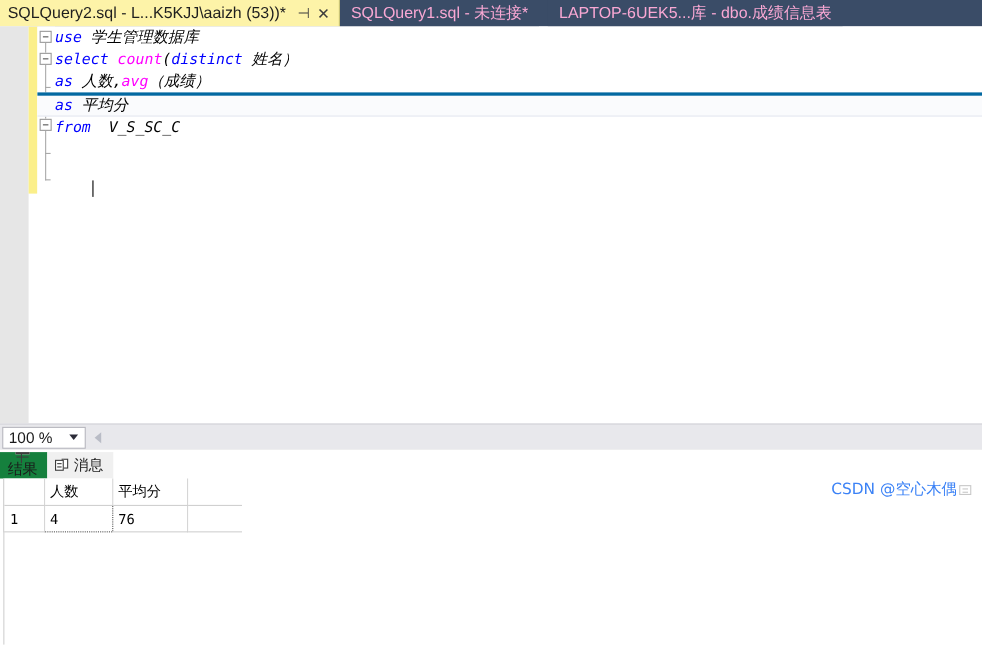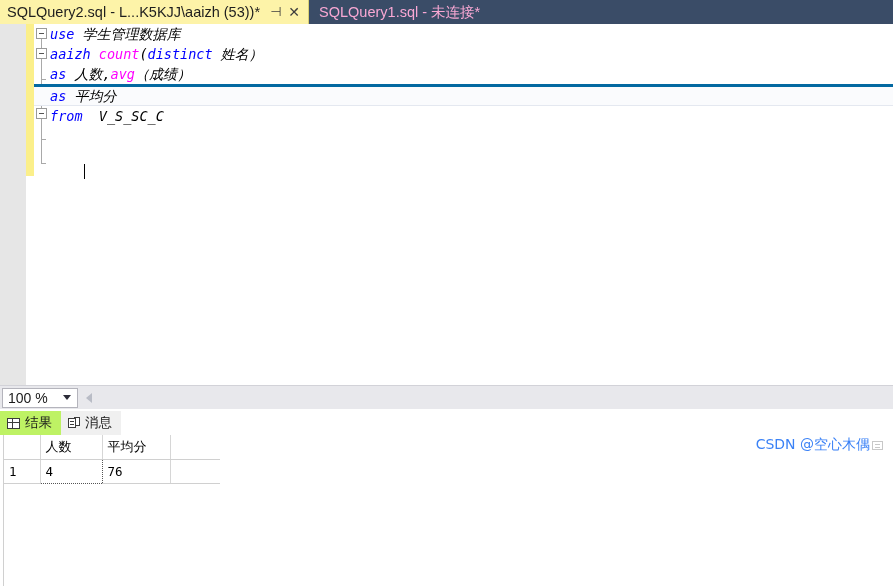--- a/index.html
+++ b/index.html
@@ -112,21 +112,21 @@
     position:absolute;left:0;top:409px;width:893px;height:177px;background:#ffffff;
   }
   .res-tabs{
     position:absolute;left:0;top:0;width:893px;height:26px;
     background:#ffffff;display:flex;align-items:flex-end;
   }
   .res-tab{
     display:flex;align-items:center;gap:5px;height:24px;padding:0 9px 0 7px;
     box-sizing:border-box;font-size:13.5px;color:#1a1a1a;
   }
-  .res-tab.active{background:#bef264;}
+  .res-tab.active{background:#15803d;flex-direction:column;}
   .res-tab.inactive{background:#f0f0f0;}
   .ico{display:inline-block;position:relative;}
   .ico-grid{width:13px;height:11px;border:1px solid #3c3c3c;box-sizing:border-box;background:#fff;}
   .ico-grid::before{content:"";position:absolute;left:0;top:3px;width:11px;height:1px;background:#3c3c3c;}
   .ico-grid::after{content:"";position:absolute;left:4px;top:0;width:1px;height:9px;background:#3c3c3c;}
   .ico-msg{width:12px;height:12px;}
   .ico-msg .m1{position:absolute;left:0;top:1px;width:8px;height:10px;border:1px solid #3c3c3c;background:#fff;box-sizing:border-box;}
   .ico-msg .m2{position:absolute;left:6px;top:0;width:6px;height:9px;border:1px solid #3c3c3c;background:#fff;box-sizing:border-box;}
   .ico-msg .l1{position:absolute;left:2px;top:4px;width:4px;height:1px;background:#3c3c3c;}
   .ico-msg .l2{position:absolute;left:2px;top:7px;width:4px;height:1px;background:#3c3c3c;}
@@ -185,20 +185,23 @@
       <span class="tab-pin">⊣</span>
       <span class="tab-close">✕</span>
     </div>
 
     <div class="tab inactive">
       <span class="tab-title">SQLQuery1.sql - 未连接*</span>
     </div>
 
     <div class="tab-gap"></div>
 
+    <div class="tab inactive">
+      <span class="tab-title">LAPTOP-6UEK5...库 - dbo.成绩信息表</span>
+    </div>
 
   </div>
 
   <div class="editor">
 
     <div class="sel-margin"></div>
     <div class="change-bar"></div>
     <div class="fold-col">
 
       <div class="foldbox" style="top:4px;"></div>
@@ -207,21 +210,21 @@
       <div class="foldline" style="top:35px;height:49px;"></div>
       <div class="foldtick" style="top:55px;"></div>
       <div class="foldbox" style="top:84px;"></div>
       <div class="foldline" style="top:95px;height:45px;"></div>
       <div class="foldtick" style="top:115px;"></div>
       <div class="foldtick" style="top:139px;"></div>
     </div>
 
     <div class="code">
       <div class="ln"><span class="kw">use</span><span class="id"> </span><span class="cjk">学生管理数据库</span></div>
-      <div class="ln"><span class="kw">aaizh</span><span class="id"> </span><span class="fn">count</span><span class="id">(</span><span class="kw">distinct</span><span class="id"> </span><span class="cjk">姓名</span><span class="cjk">）</span></div>
+      <div class="ln"><span class="kw">select</span><span class="id"> </span><span class="fn">count</span><span class="id">(</span><span class="kw">distinct</span><span class="id"> </span><span class="cjk">姓名</span><span class="cjk">）</span></div>
       <div class="ln"><span class="kw">as</span><span class="id"> </span><span class="cjk">人数</span><span class="id">,</span><span class="fn">avg</span><span class="cjk">（成绩）</span></div>
       <div class="ln curline"><span class="kw">as</span><span class="id"> </span><span class="cjk">平均分</span></div>
       <div class="ln"><span class="kw">from</span><span class="id">  V_S_SC_C</span></div>
       <div class="caret"></div>
     </div>
 
   </div>
 
   <div class="zoombar">
     <div class="zoom-combo">

